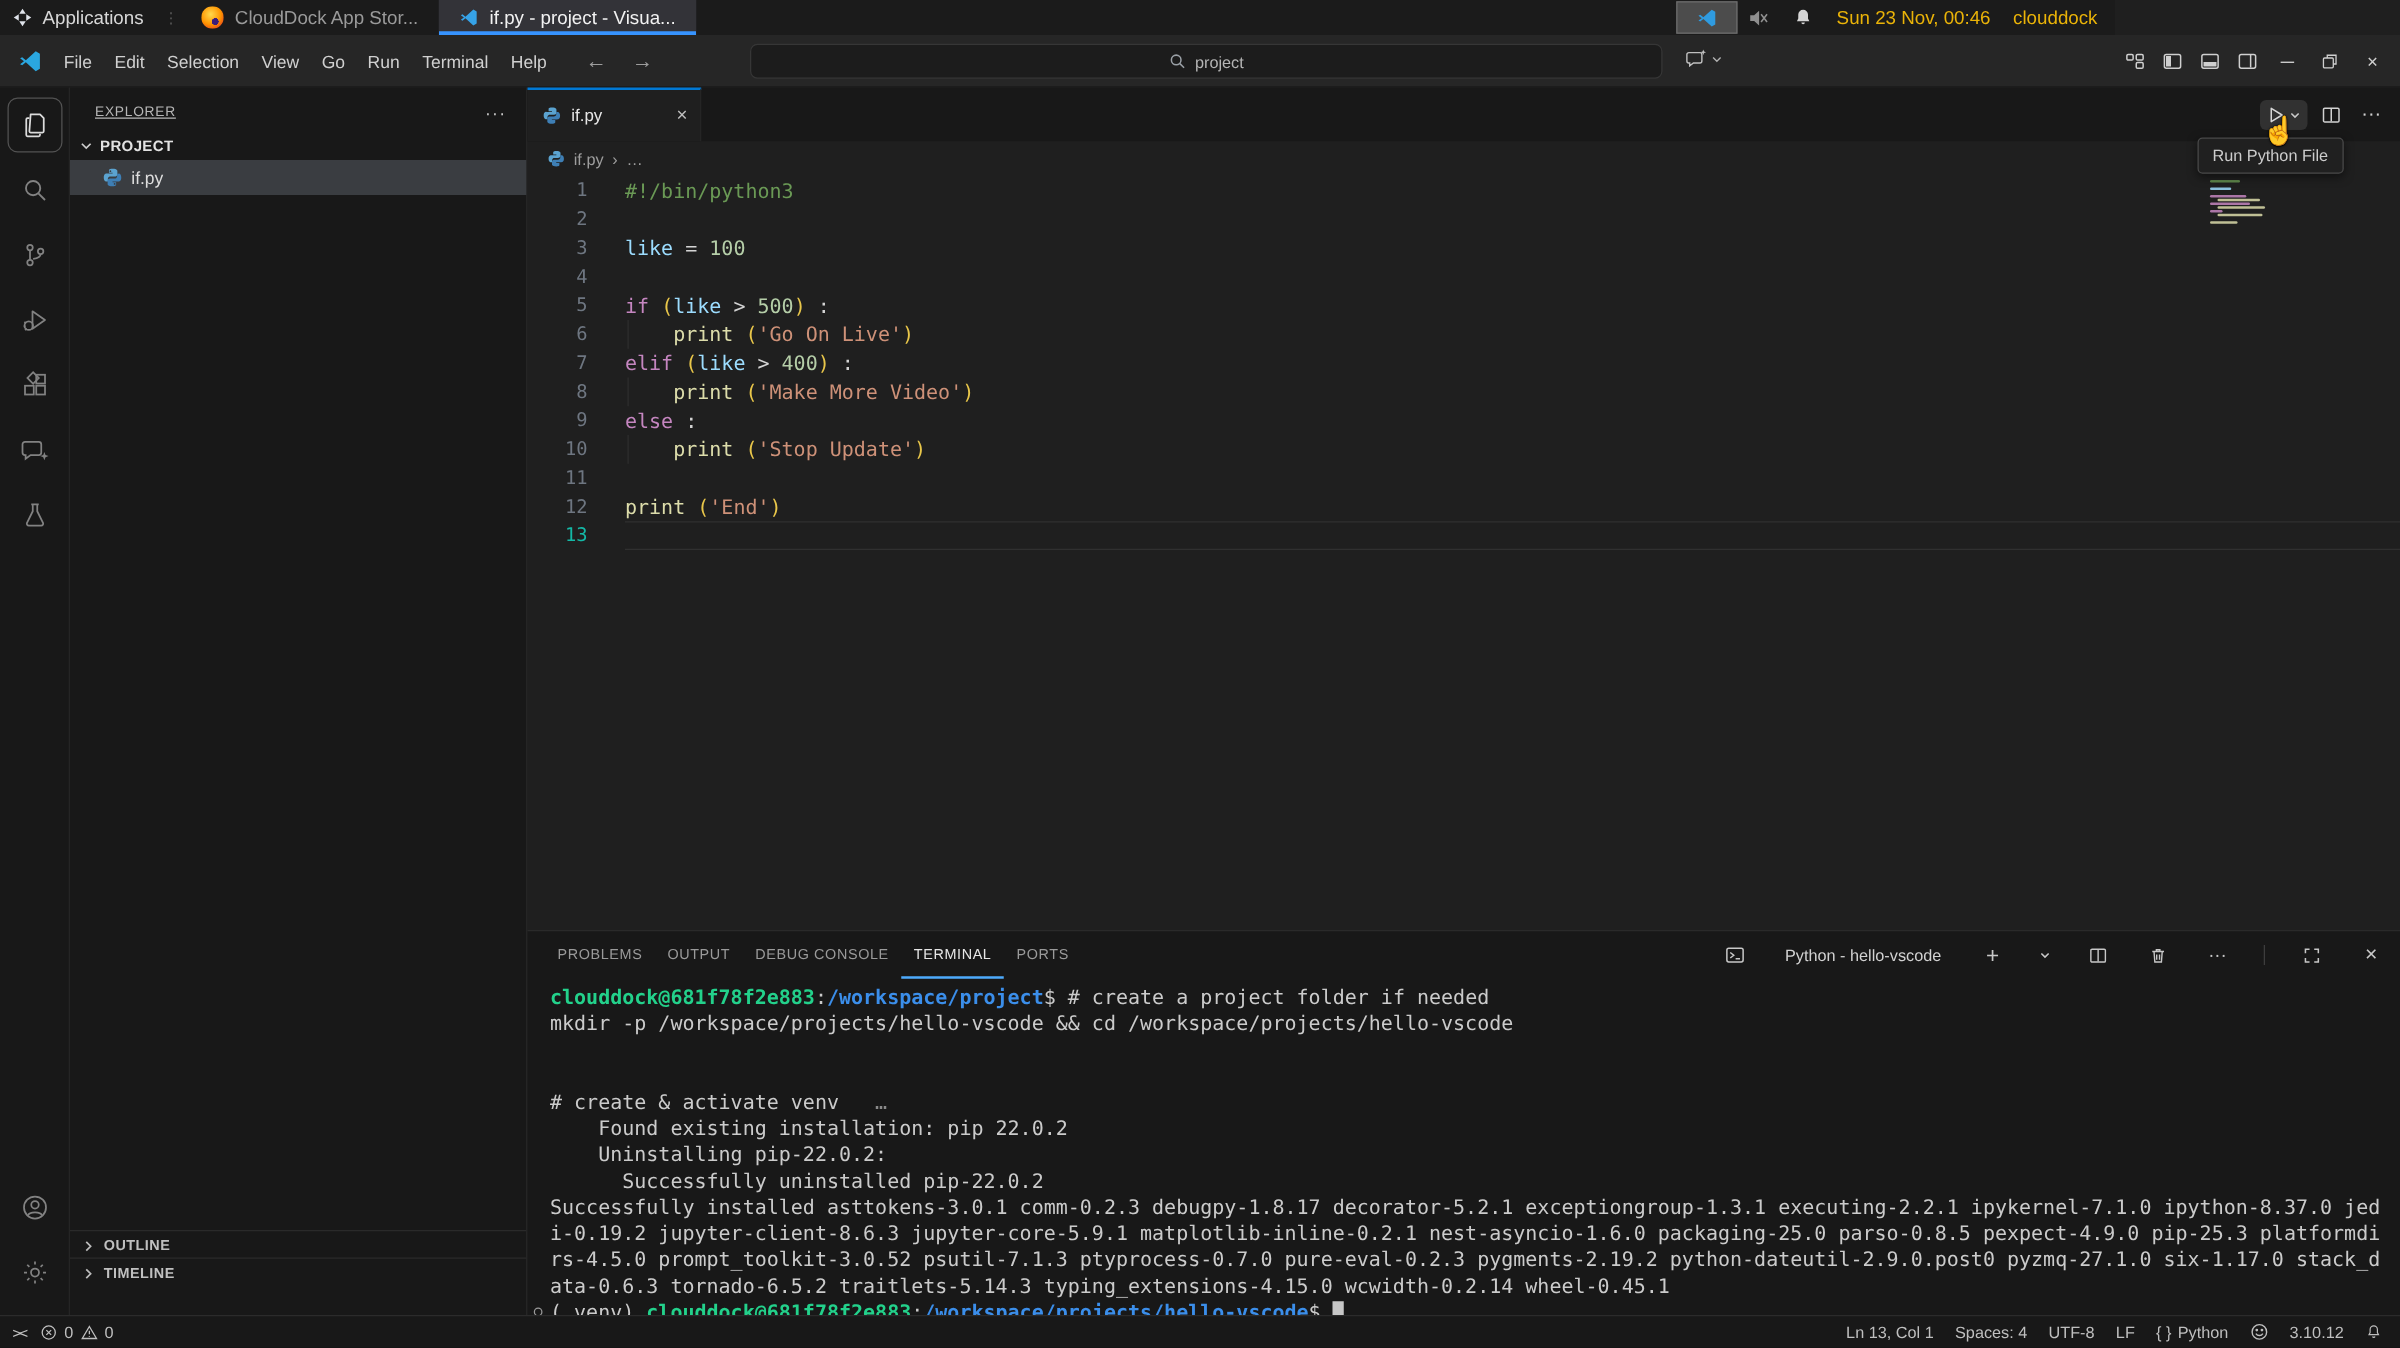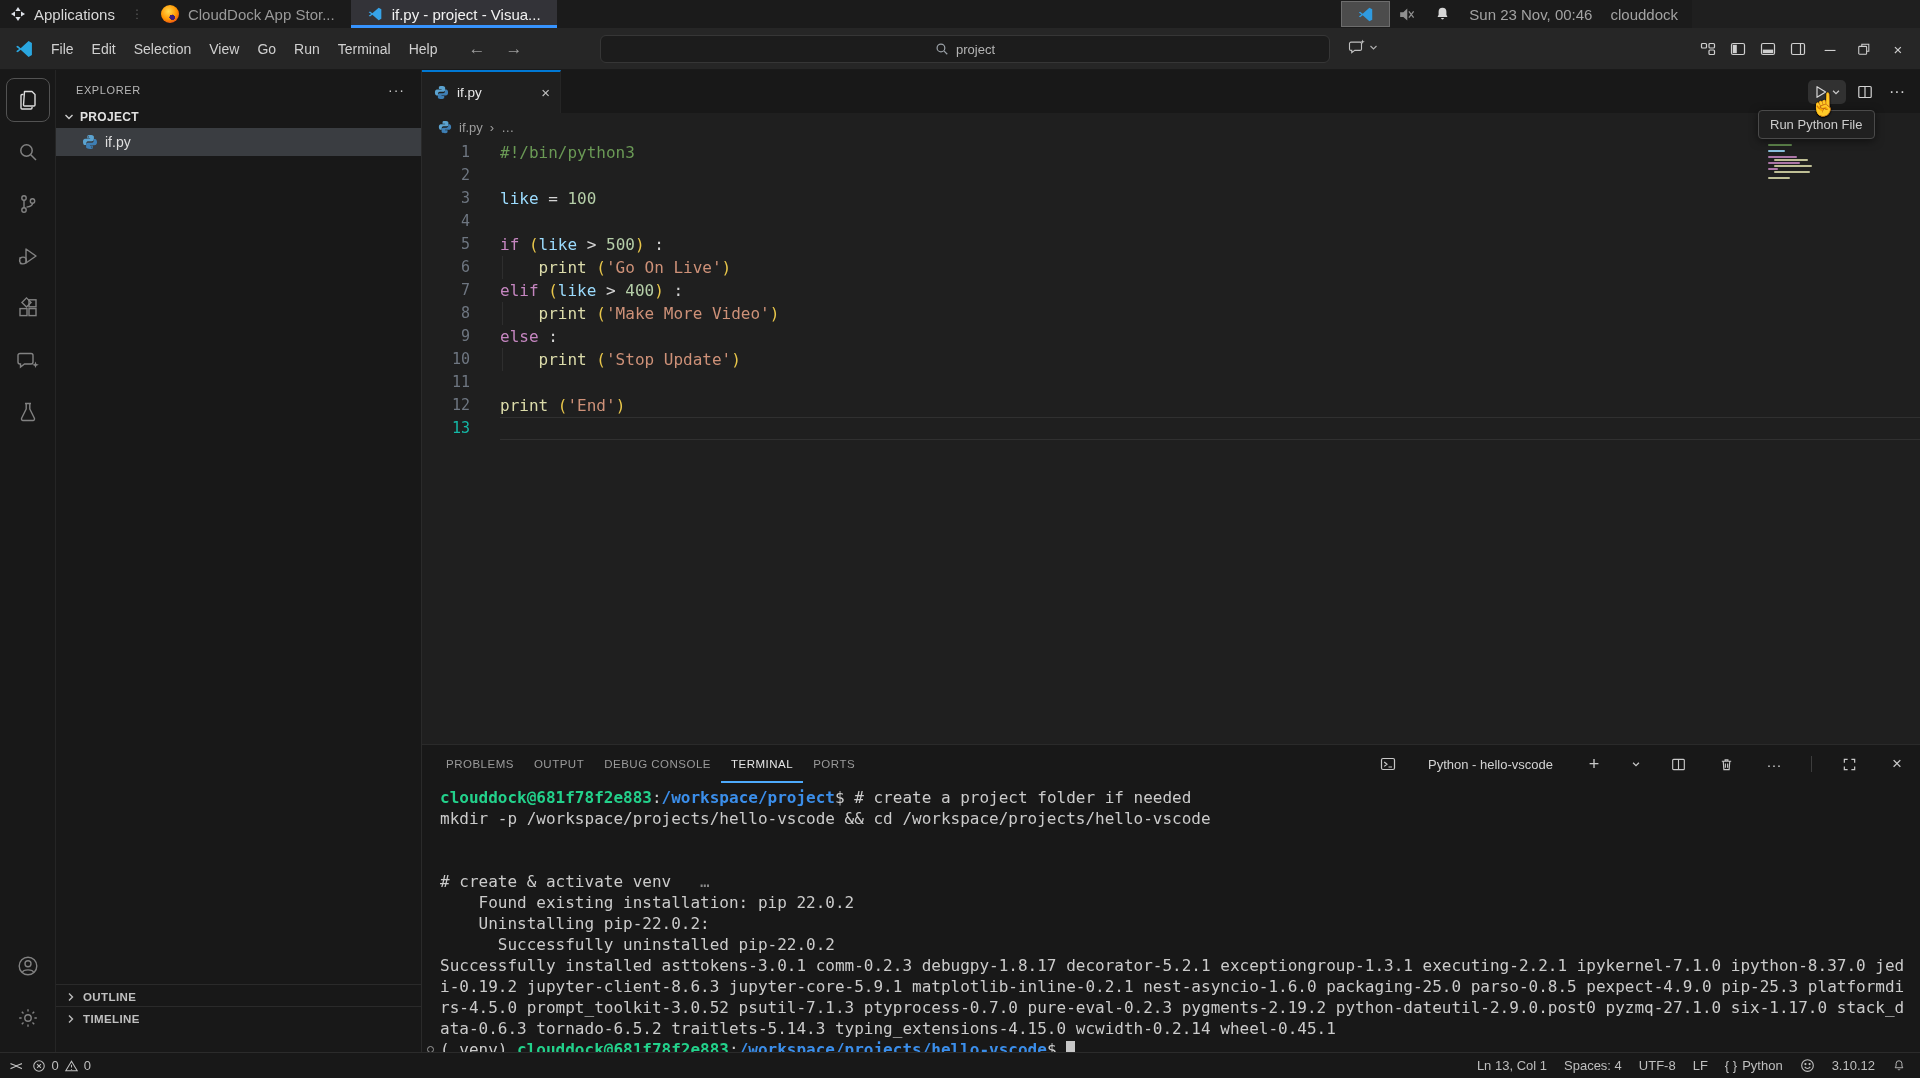--- a/index.html
+++ b/index.html
@@ -14,21 +14,21 @@
   .apps { display:flex; align-items:center; gap:8px; padding:0 14px 0 10px; }
   .vsep { color:#5a5a5a; align-self:center; font-size:12px; padding:0 2px; }
   .winbtn { display:flex; align-items:center; gap:9px; padding:0 16px; color:#9a9a9a; }
   .winbtn.active { background:#333338; color:#f2f2f2; box-shadow: inset 0 -3px 0 #3794ff; }
   .ff-icon { width:18px; height:18px; border-radius:50%;
     background: radial-gradient(circle at 62% 68%, #3d1d7a 0 16%, rgba(0,0,0,0) 17%),
                radial-gradient(circle at 42% 36%, #ffd94d, #ff9400 52%, #e8481c 82%, #c2186b); }
   .tray-vscode { position:absolute; left:1341px; top:1px; width:49px; height:26px;
     background:#4c4c4c; border:1px solid #6d6d6d; display:flex; align-items:center; justify-content:center; }
   .tray { position:absolute; right:0; top:0; height:28px; display:flex; align-items:center; gap:18px; padding-right:14px; }
-  .tray .clock, .tray .user { color:#a3a3a3; font-size:15px; }
+  .tray .clock, .tray .user { color:#eab308; font-size:15px; }
 
   
   #title-bar { position:absolute; left:0; top:28px; width:1920px; height:42px;
     background:#262626; display:flex; align-items:center; color:#cccccc; border-bottom:1px solid #1a1a1a; }
   .vsc-logo { margin:0 8px 0 14px; }
   .menus { display:flex; align-items:center; }
   .menu-item { padding:5px 9px; font-size:14px; color:#d0d0d0; border-radius:5px; }
   .nav-arrows { display:flex; align-items:center; gap:20px; margin-left:22px; color:#9d9d9d; font-size:17px; }
   .cmd-center { position:absolute; left:600px; top:7px; width:730px; height:28px; background:#1c1c1c;
     border:1px solid #363636; border-radius:6px; display:flex; align-items:center; justify-content:center;
@@ -43,21 +43,21 @@
     border-right:1px solid #252525; display:flex; flex-direction:column; align-items:center; }
   .ab-icon { width:44px; height:44px; margin-top:8px; display:flex; align-items:center; justify-content:center;
     color:#828282; border-radius:8px; }
   .ab-icon.active { color:#dcdcdc; border:1px solid #525252; }
   .ab-bottom { margin-top:auto; display:flex; flex-direction:column; align-items:center; padding-bottom:12px; }
 
   
   #sidebar { position:absolute; left:56px; top:70px; width:366px; height:982px; background:#181818;
     border-right:1px solid #2a2a2a; color:#c5c5c5; }
   .sb-header { display:flex; align-items:center; justify-content:space-between; padding:12px 16px 8px 20px; }
-  .sb-title { font-size:11px; letter-spacing:.6px; color:#b6b6b6; }
+  .sb-title { font-size:11px; letter-spacing:.6px; color:#b6b6b6;text-decoration:underline; }
   .sb-more { color:#c9c9c9; font-size:14px; letter-spacing:1px; }
   .sb-section { display:flex; align-items:center; gap:4px; padding:4px 4px 4px 6px; font-weight:bold;
     font-size:12px; letter-spacing:.3px; color:#e2e2e2; }
   .file-row { display:flex; align-items:center; gap:7px; height:28px; padding-left:26px; background:#3a3d41; color:#dedede; font-size:14px; }
   .sb-bottom { position:absolute; left:0; width:100%; }
   .sb-bottom-row { display:flex; align-items:center; gap:5px; height:24px; padding-left:8px; border-top:1px solid #2a2a2a;
     font-weight:bold; font-size:11.5px; letter-spacing:.4px; color:#c0c0c0; }
 
   
   #editor-region { position:absolute; left:422px; top:70px; width:1498px; height:674px; background:#1f1f1f; }

